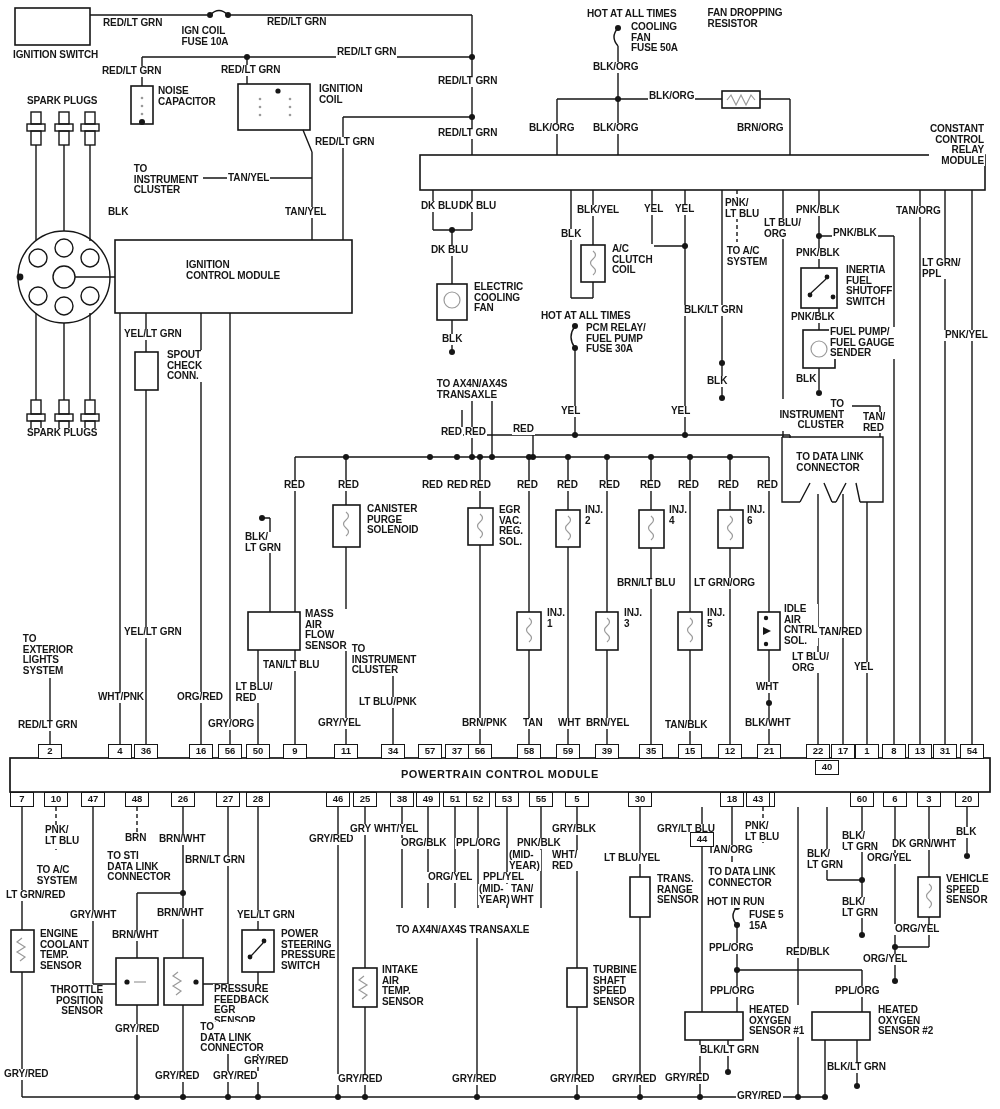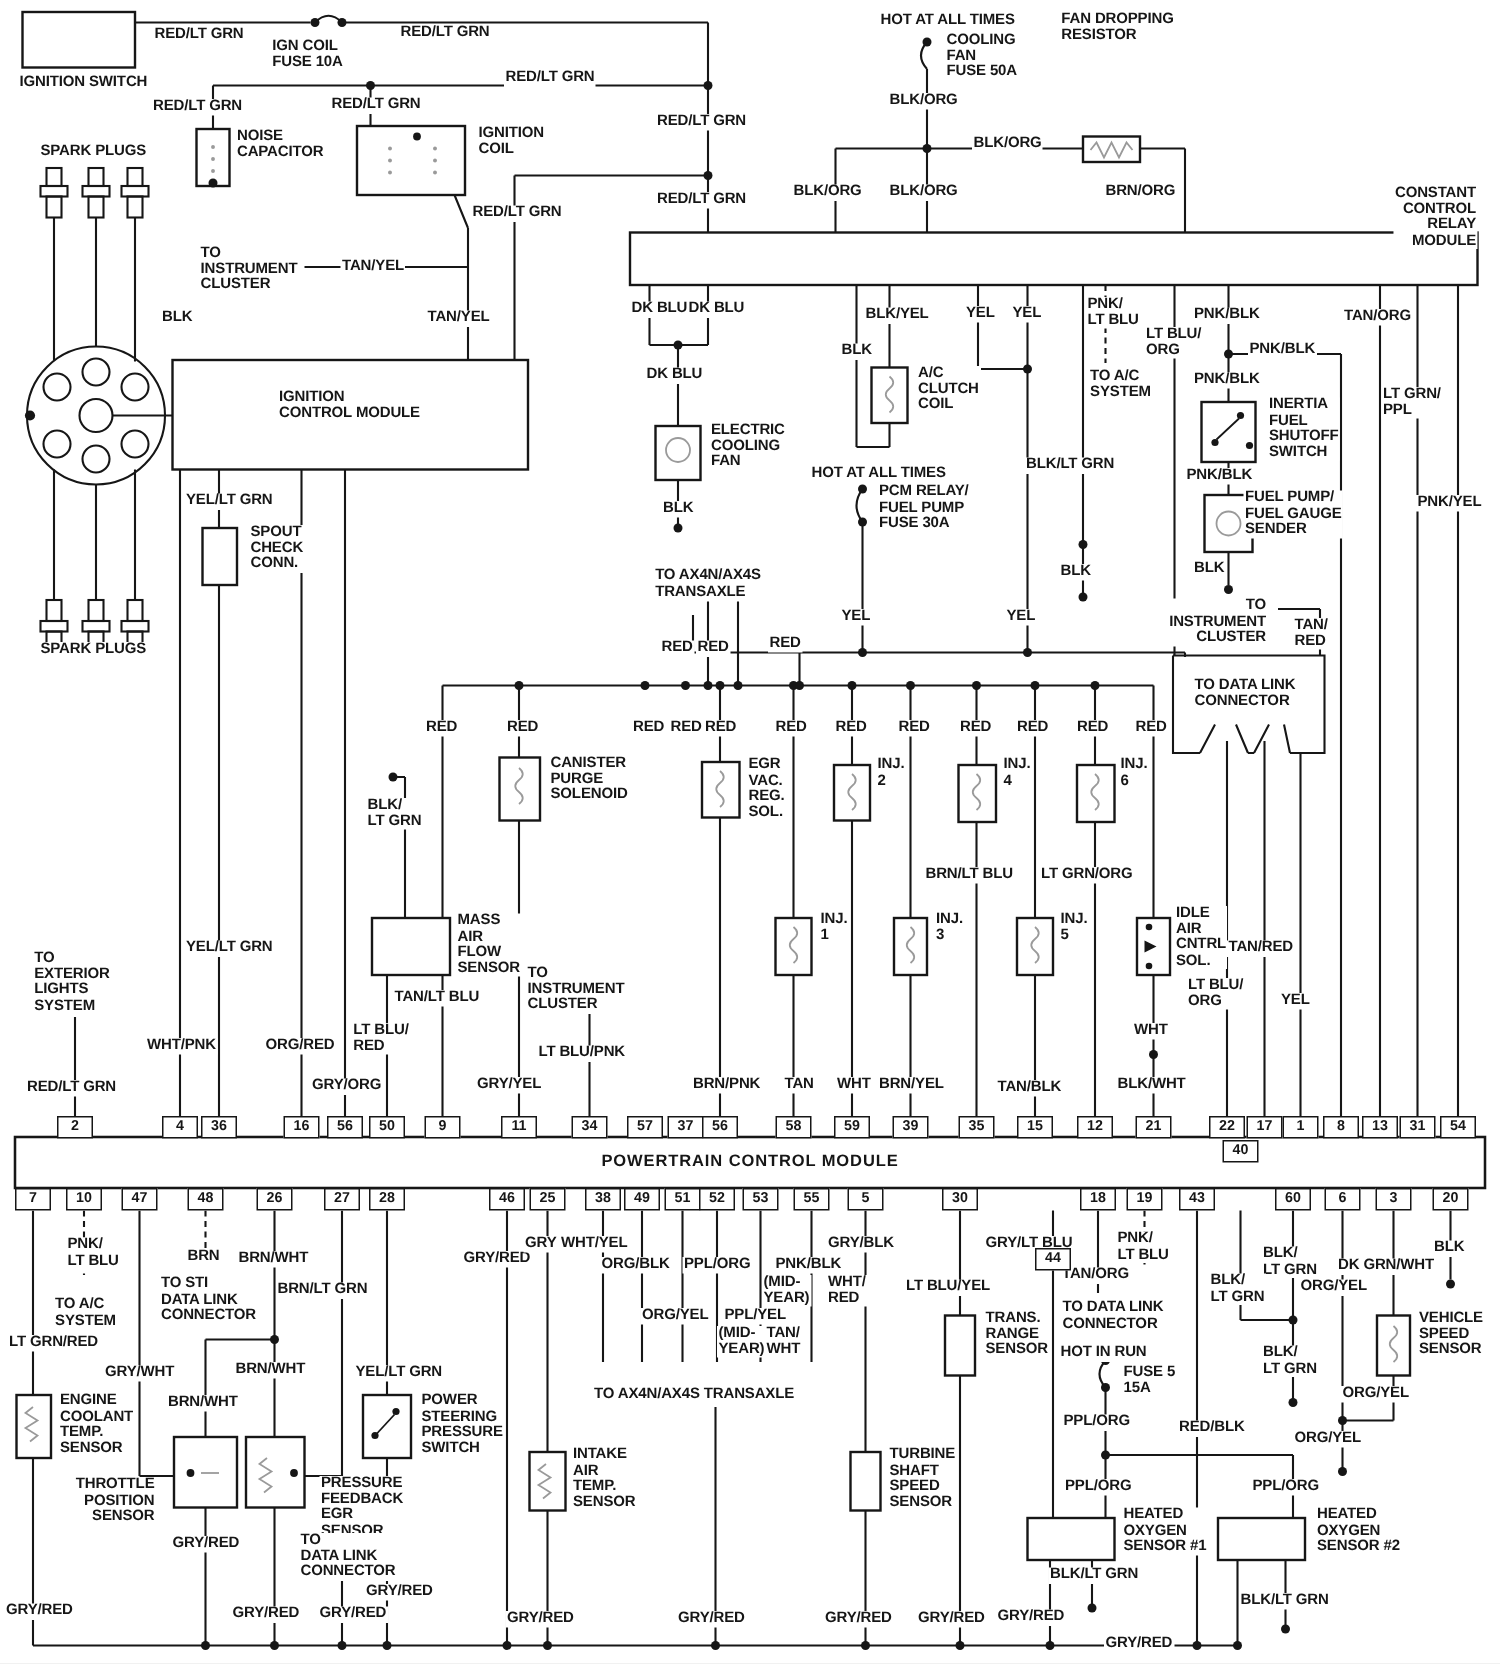--- a/index.html
+++ b/index.html
@@ -590,20 +590,20 @@
 <div class="pin" style="left:416px;top:792px">49</div>
 <div class="pin" style="left:443px;top:792px">51</div>
 <div class="pin" style="left:466px;top:792px">52</div>
 <div class="pin" style="left:495px;top:792px">53</div>
 <div class="pin" style="left:529px;top:792px">55</div>
 <div class="pin" style="left:565px;top:792px">5</div>
 <div class="pin" style="left:628px;top:792px">30</div>
 <div class="pin" style="left:690px;top:832px">44</div>
 <div class="pin" style="left:720px;top:792px">18</div>
 <div class="pin" style="left:751px;top:792px">19</div>
-<div class="pin" style="left:786px;top:792px">43</div>
+<div class="pin" style="left:746px;top:792px">43</div>
 <div class="pin" style="left:815px;top:760px">40</div>
 <div class="pin" style="left:850px;top:792px">60</div>
 <div class="pin" style="left:883px;top:792px">6</div>
 <div class="pin" style="left:917px;top:792px">3</div>
 <div class="pin" style="left:955px;top:792px">20</div>
 
 </div>
 
 </body></html>

